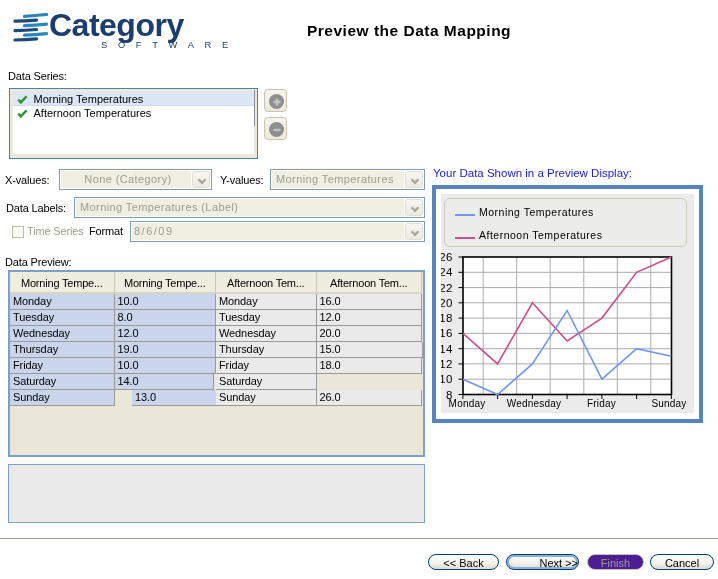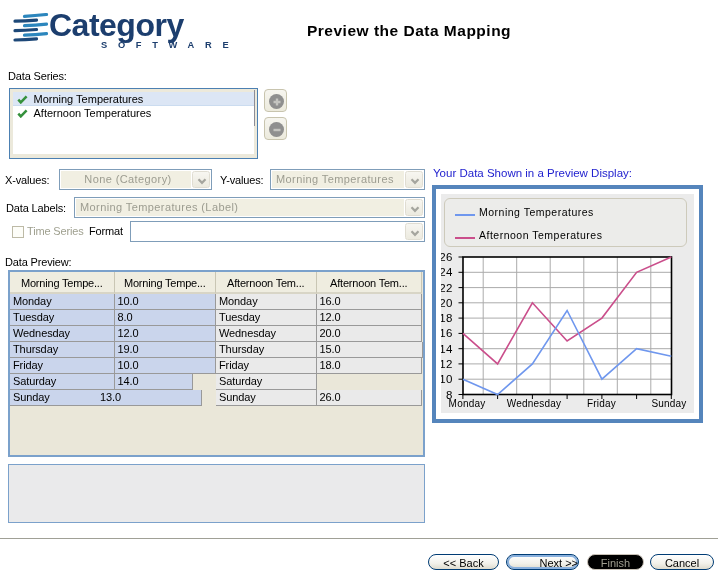--- a/index.html
+++ b/index.html
@@ -30,38 +30,38 @@
 
 #box2 { position:absolute; left:8px; top:464px; width:417px; height:59px; border:1.5px solid #7ba1cb; background:#eaeaeb; }
 
 #panel { position:absolute; left:432px; top:185px; width:271px; height:238px; border:4px solid #5585bc; background:#ffffff; }
 #pgray { position:absolute; left:5px; top:5px; width:253px; height:219px; background:#ebebeb; }
 #legend { position:absolute; left:3px; top:4px; width:243px; height:49px; border:1px solid #cdcabb; border-radius:6px; background:#ececea; }
 .leg-line { position:absolute; width:20px; height:2px; }
 .leg-txt { position:absolute; font-size:10.5px; color:#000; letter-spacing:0.5px; white-space:nowrap; }
 
 .xpbtn { position:absolute; top:554px; height:16px; border:1px solid #003c74; border-radius:8px; background:linear-gradient(#ffffff,#f2f1ea 60%,#dedbce); font-size:11px; color:#000; text-align:center; line-height:17px; }
-.xpbtn-dis { border:1px solid #c9c2b8; background:#000000; color:#a09f91; }
+.xpbtn-dis { border:1px solid #c9c2b8; background:#4c1d95; color:#a09f91; }
 .xpbtn-focus { box-shadow:0 0 0 2px #89b0dd inset; }
 </style>
 </head>
 <body>
 
 <svg class="abs" style="left:13px; top:13px;" width="36" height="29" viewBox="0 0 36 29">
   <g stroke-linecap="round" fill="none">
     <path d="M11.5,3.3 Q22,2.8 33.5,1.5" stroke="#2c86bd" stroke-width="3.2"></path>
     <path d="M2,8.2 Q12,8 23.5,7.1" stroke="#1d4878" stroke-width="3.2"></path>
     <path d="M11.5,12.7 Q22,12.5 33.5,11.2" stroke="#2c86bd" stroke-width="3.2"></path>
     <path d="M2,17.6 Q12,17.4 23.5,16.5" stroke="#1d4878" stroke-width="3.2"></path>
     <path d="M11.5,22.1 Q22,21.9 33.5,20.6" stroke="#2c86bd" stroke-width="3.2"></path>
     <path d="M2,27 Q12,26.8 23.5,25.9" stroke="#1d4878" stroke-width="3.2"></path>
   </g>
 </svg>
 <div class="abs" style="left:49px; top:7px; font-size:32px; font-weight:bold; color:#1c3e6e; letter-spacing:-0.5px;">Category</div>
-<div class="abs" style="left:101px; top:40px; font-size:9.3px; font-weight:bold; color:#1c3e6e; letter-spacing:10.7px;">SOFTWARE</div>
+<div class="abs" style="left:101px; top:40px; font-size:9.3px; font-weight:normal; color:#1c3e6e; letter-spacing:10.7px;">SOFTWARE</div>
 
 <div class="abs" style="left:307px; top:22px; font-size:15.5px; font-weight:bold; color:#000; letter-spacing:0.5px;">Preview the Data Mapping</div>
 
 <div class="lbl" style="left:8px; top:70px;">Data Series:</div>
 
 <div id="listbox">
   <div class="inner">
     <div class="li-item li-sel"><svg class="chk" width="11" height="9" viewBox="0 0 11 9" style="left:4px; top:3px;">
           <path d="M1.3,4.6 L3.8,7.4 L9.6,1.4" stroke="#35913c" stroke-width="2.5" fill="none"></path>
         </svg>Morning Temperatures</div>
@@ -111,20 +111,21 @@
       <svg width="10" height="7" viewBox="0 0 10 7">
         <path d="M1.5,1.2 L5,4.8 L8.5,1.2" stroke="#a5a59e" stroke-width="2.2" fill="none"></path>
       </svg>
     </div>
 </div>
 
 <div class="abs" style="left:12px; top:226px; width:12px; height:12px; border:1px solid #bdbaa6; background:#fdfdf8;"></div>
 <div class="lbl dis" style="left:27px; top:225px;">Time Series</div>
 <div class="lbl" style="left:89px; top:225px;">Format</div>
 <div class="combo" style="left:130px; top:221px; width:295px;">
+  <div class="field" style="padding-left:2px; letter-spacing:1.5px;">8/6/09</div>
   <div class="btn">
       <svg width="10" height="7" viewBox="0 0 10 7">
         <path d="M1.5,1.2 L5,4.8 L8.5,1.2" stroke="#a5a59e" stroke-width="2.2" fill="none"></path>
       </svg>
     </div>
 </div>
 
 <div class="lbl" style="left:5px; top:256px;">Data Preview:</div>
 
 <div id="dtable">
@@ -146,24 +147,24 @@
 <div class="cell cgray" style="left:306.5px; top:54px; width:105.5px;">20.0</div>
 <div class="cell cblue" style="left:0px; top:70px; width:104.5px;">Thursday</div>
 <div class="cell cblue" style="left:104.5px; top:70px; width:101.5px;">19.0</div>
 <div class="cell cgray" style="left:206px; top:70px; width:100.5px;">Thursday</div>
 <div class="cell cgray" style="left:306.5px; top:70px; width:106px;">15.0</div>
 <div class="cell cblue" style="left:0px; top:86px; width:104.5px;">Friday</div>
 <div class="cell cblue" style="left:104.5px; top:86px; width:101.5px;">10.0</div>
 <div class="cell cgray" style="left:206px; top:86px; width:100.5px;">Friday</div>
 <div class="cell cgray" style="left:306.5px; top:86px; width:105.5px;">18.0</div>
 <div class="cell cblue" style="left:0px; top:102px; width:104.5px;">Saturday</div>
-<div class="cell cblue" style="left:104.5px; top:102px; width:78px;">14.0</div>
+<div class="cell cblue" style="left:104.5px; top:102px; width:99px;">14.0</div>
 <div class="cell cgray" style="left:206px; top:102px; width:100.5px;">Saturday</div>
 <div class="cell cblue" style="left:0px; top:118px; width:104.5px;">Sunday</div>
-<div class="cell cblue" style="left:87px; top:118px; width:105px;">13.0</div>
+<div class="cell cblue" style="left:122px; top:118px; width:105px;">13.0</div>
 <div class="cell cgray" style="left:206px; top:118px; width:100.5px;">Sunday</div>
 <div class="cell cgray" style="left:306.5px; top:118px; width:105.5px;">26.0</div>
 </div>
 
 <div id="box2"></div>
 
 <div class="lbl" style="left:433px; top:166.5px; color:#2222cf; font-size:11.5px; letter-spacing:0;">Your Data Shown in a Preview Display:</div>
 
 <div id="panel">
   <div id="pgray">

